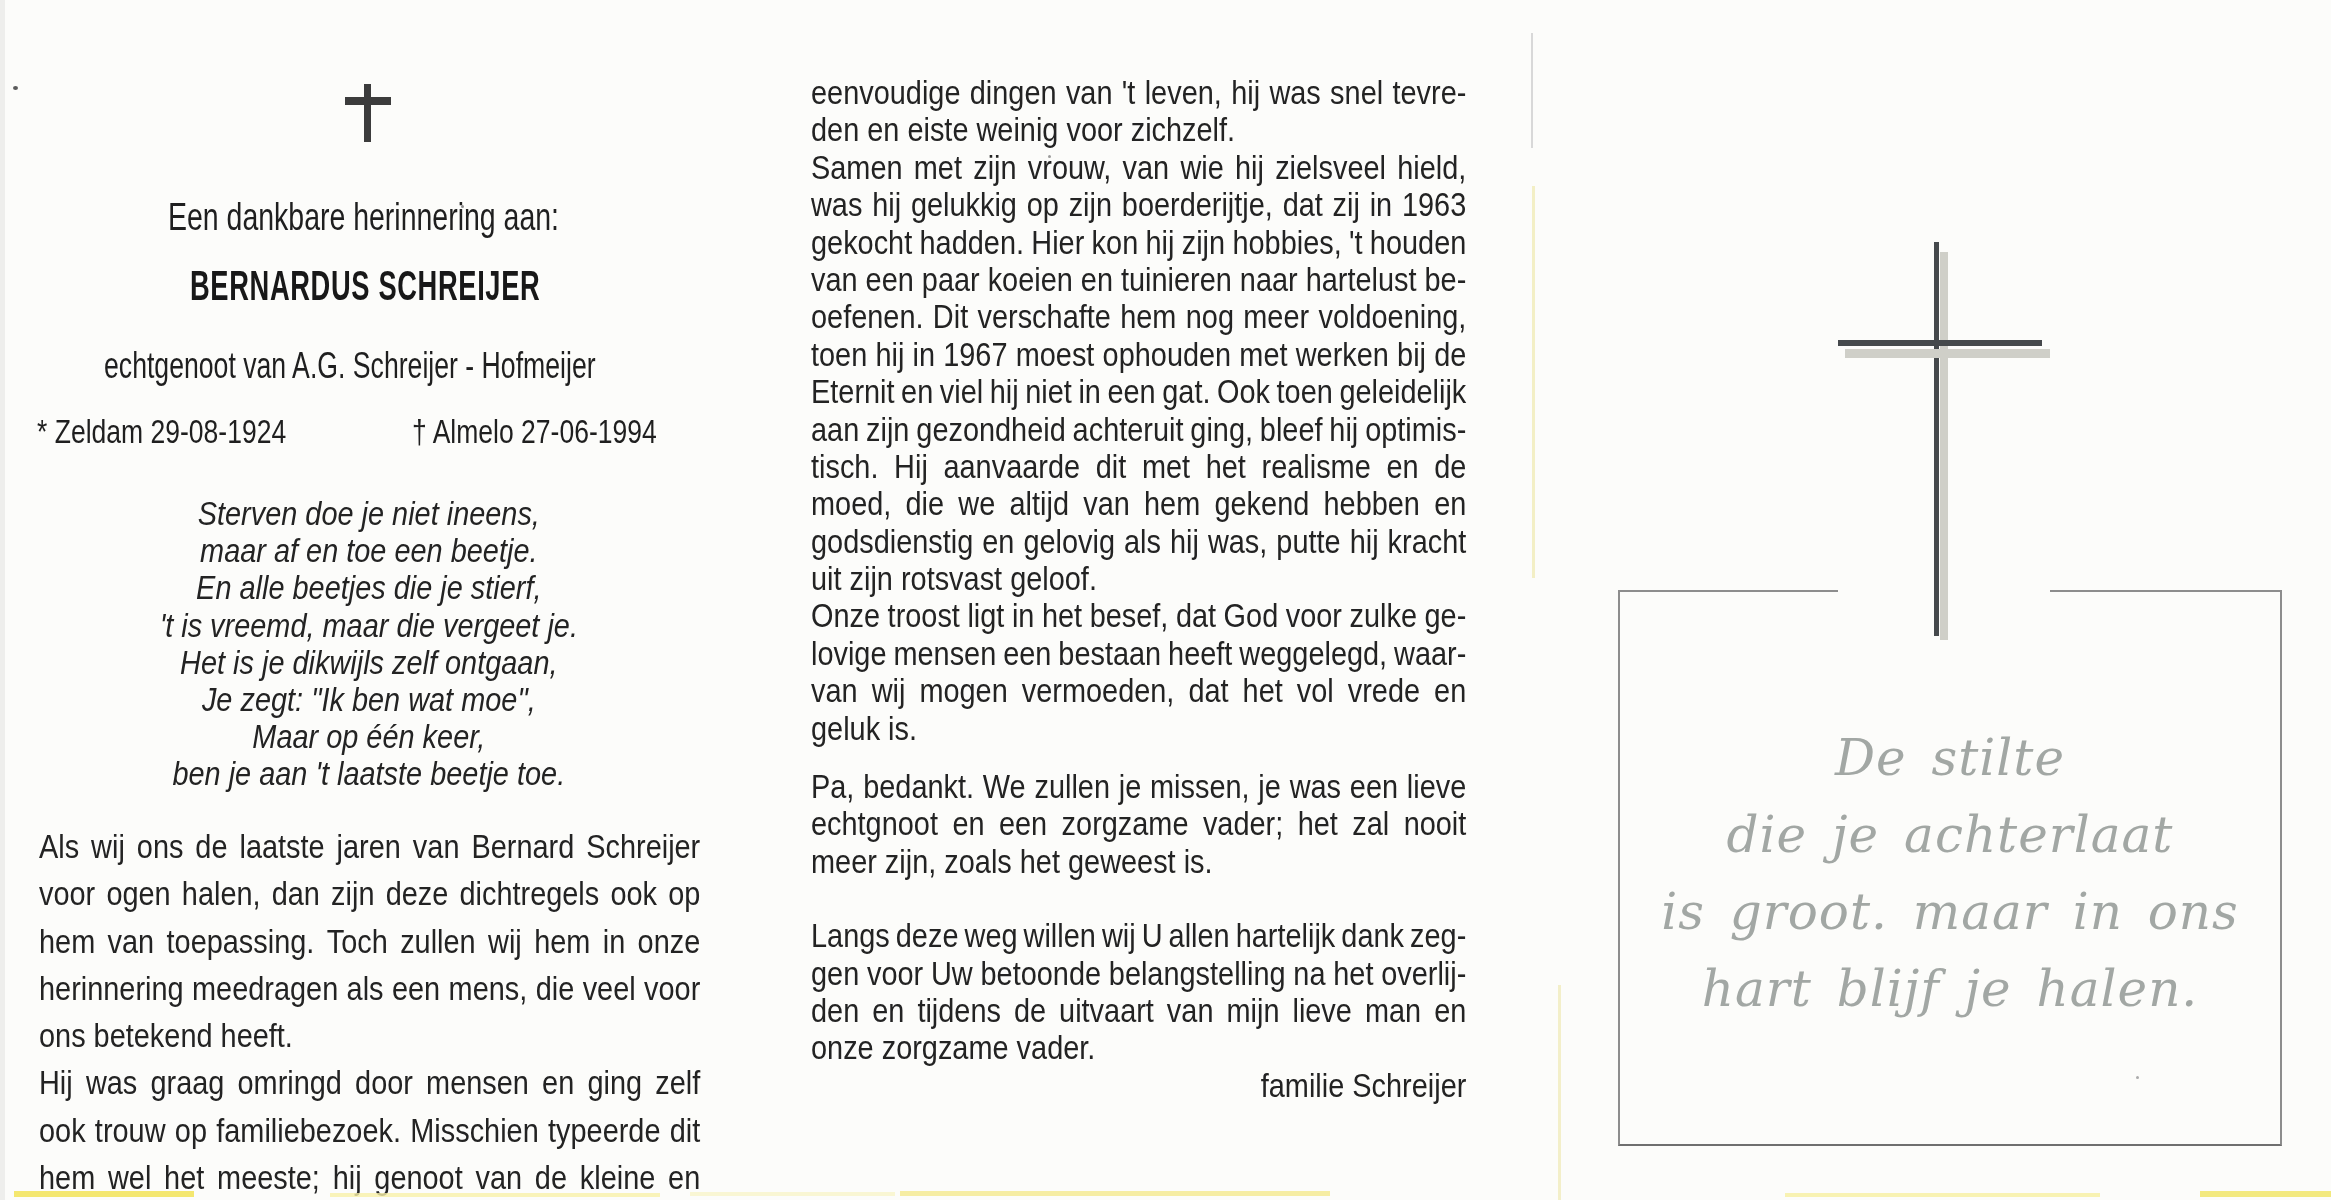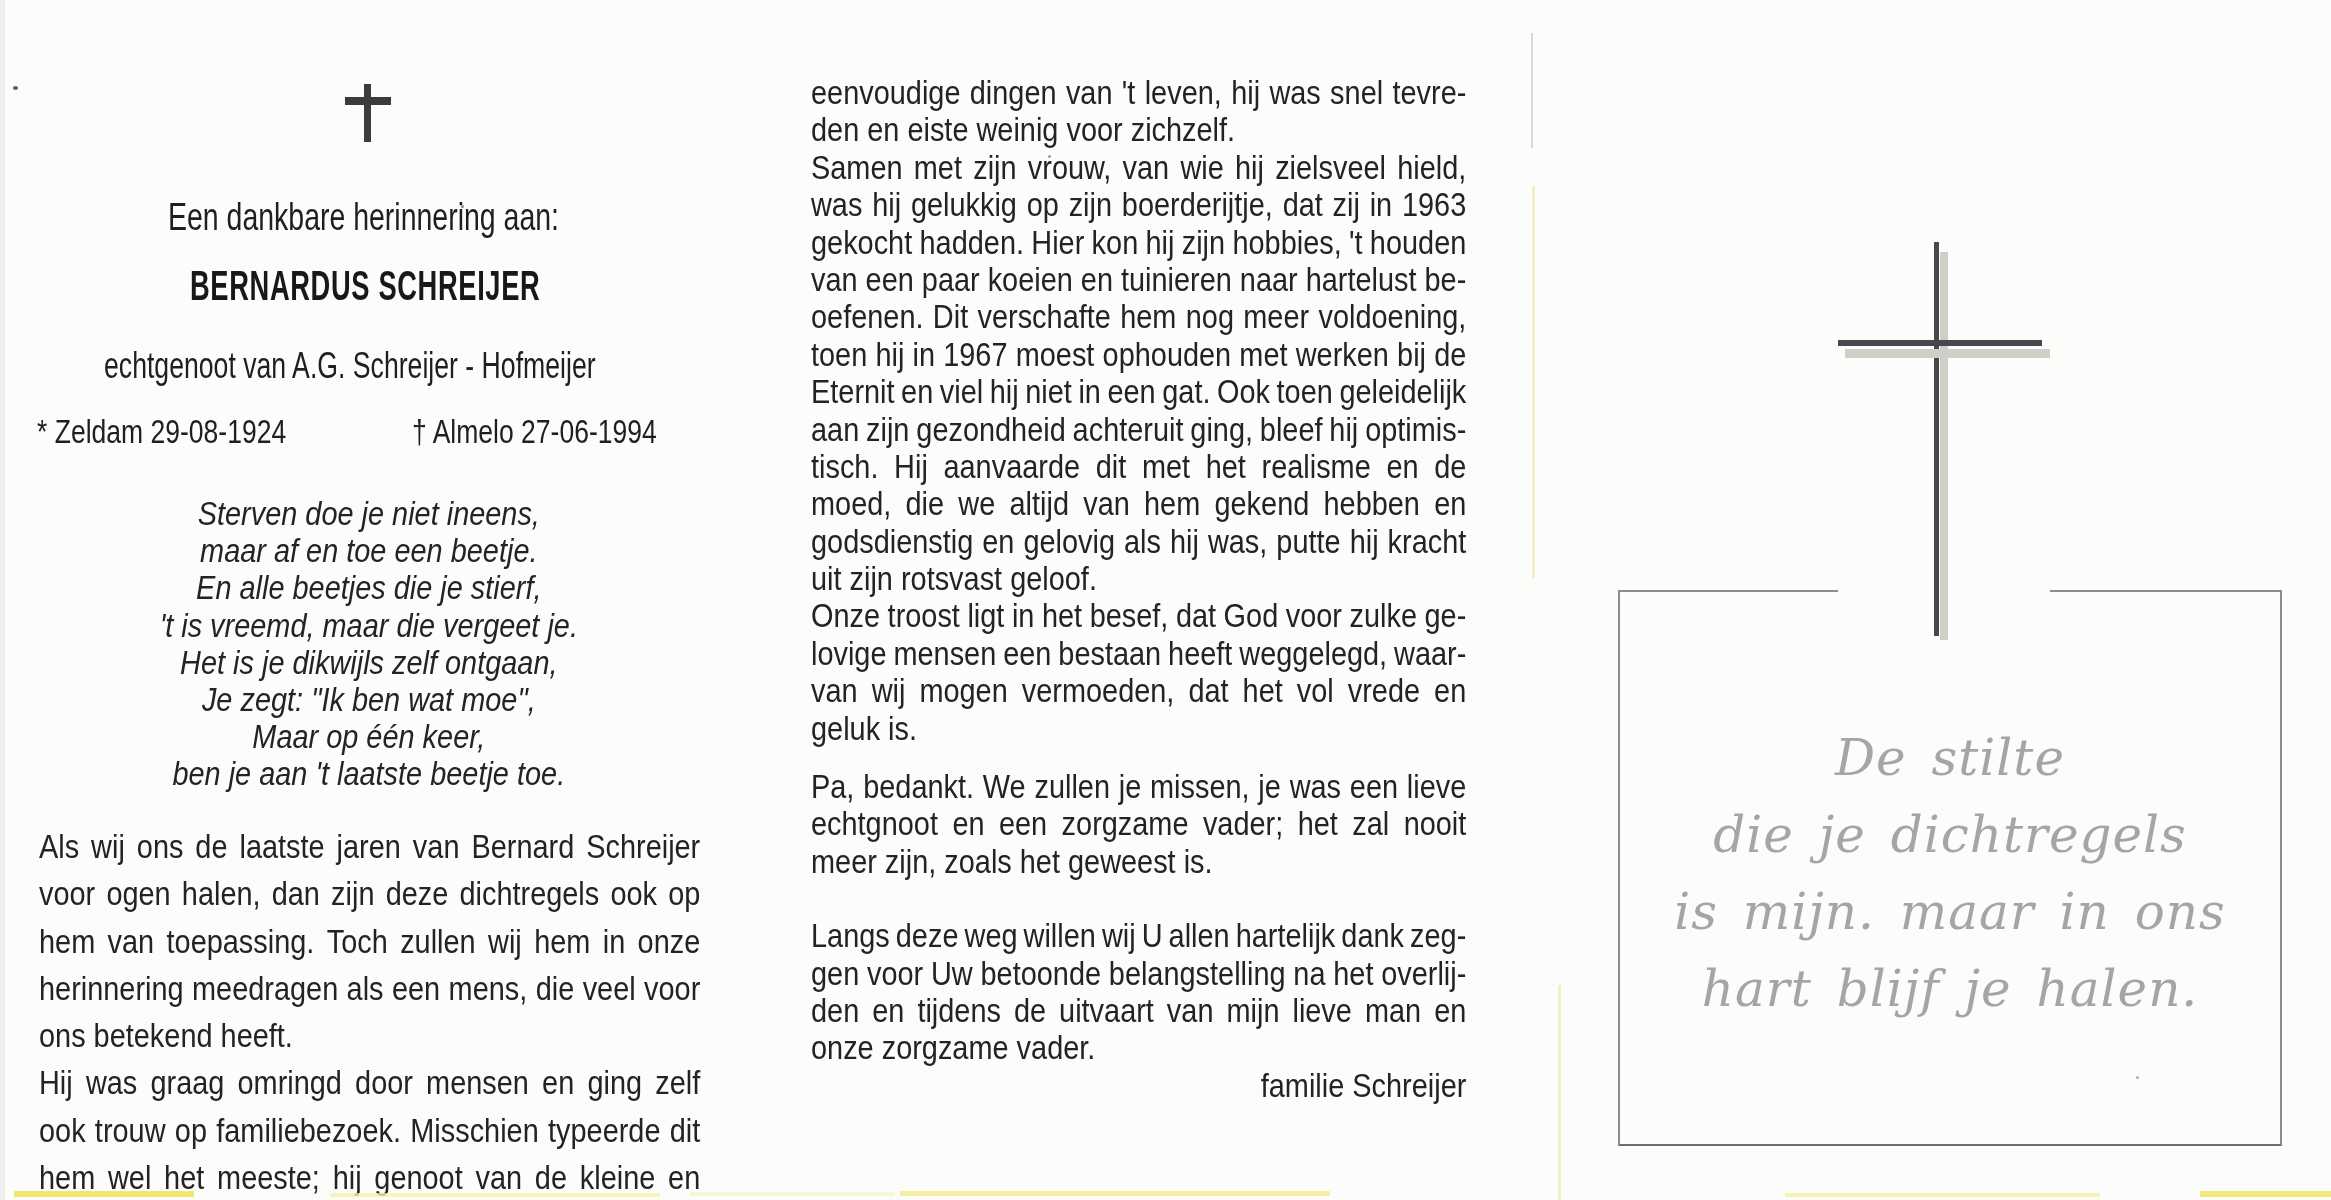--- a/index.html
+++ b/index.html
@@ -145,22 +145,22 @@
 
 <div class="abs cross2">
   <div class="vsh"></div>
   <div class="vb"></div>
   <div class="hsh"></div>
   <div class="hb"></div>
 </div>
 
 <div class="abs quote">
     <div class="line">De stilte</div>
-    <div class="line">die je dichtregels</div>
-    <div class="line">is mijn. maar in ons</div>
+    <div class="line">die je achterlaat</div>
+    <div class="line">is groot. maar in ons</div>
     <div class="line">hart blijf je halen.</div>
   </div>
 
 <div class="art edge-left"></div>
 <div class="art y1"></div>
 <div class="art y2"></div>
 <div class="art y3"></div>
 <div class="art y4"></div>
 <div class="art y5"></div>
 <div class="art y6"></div>

